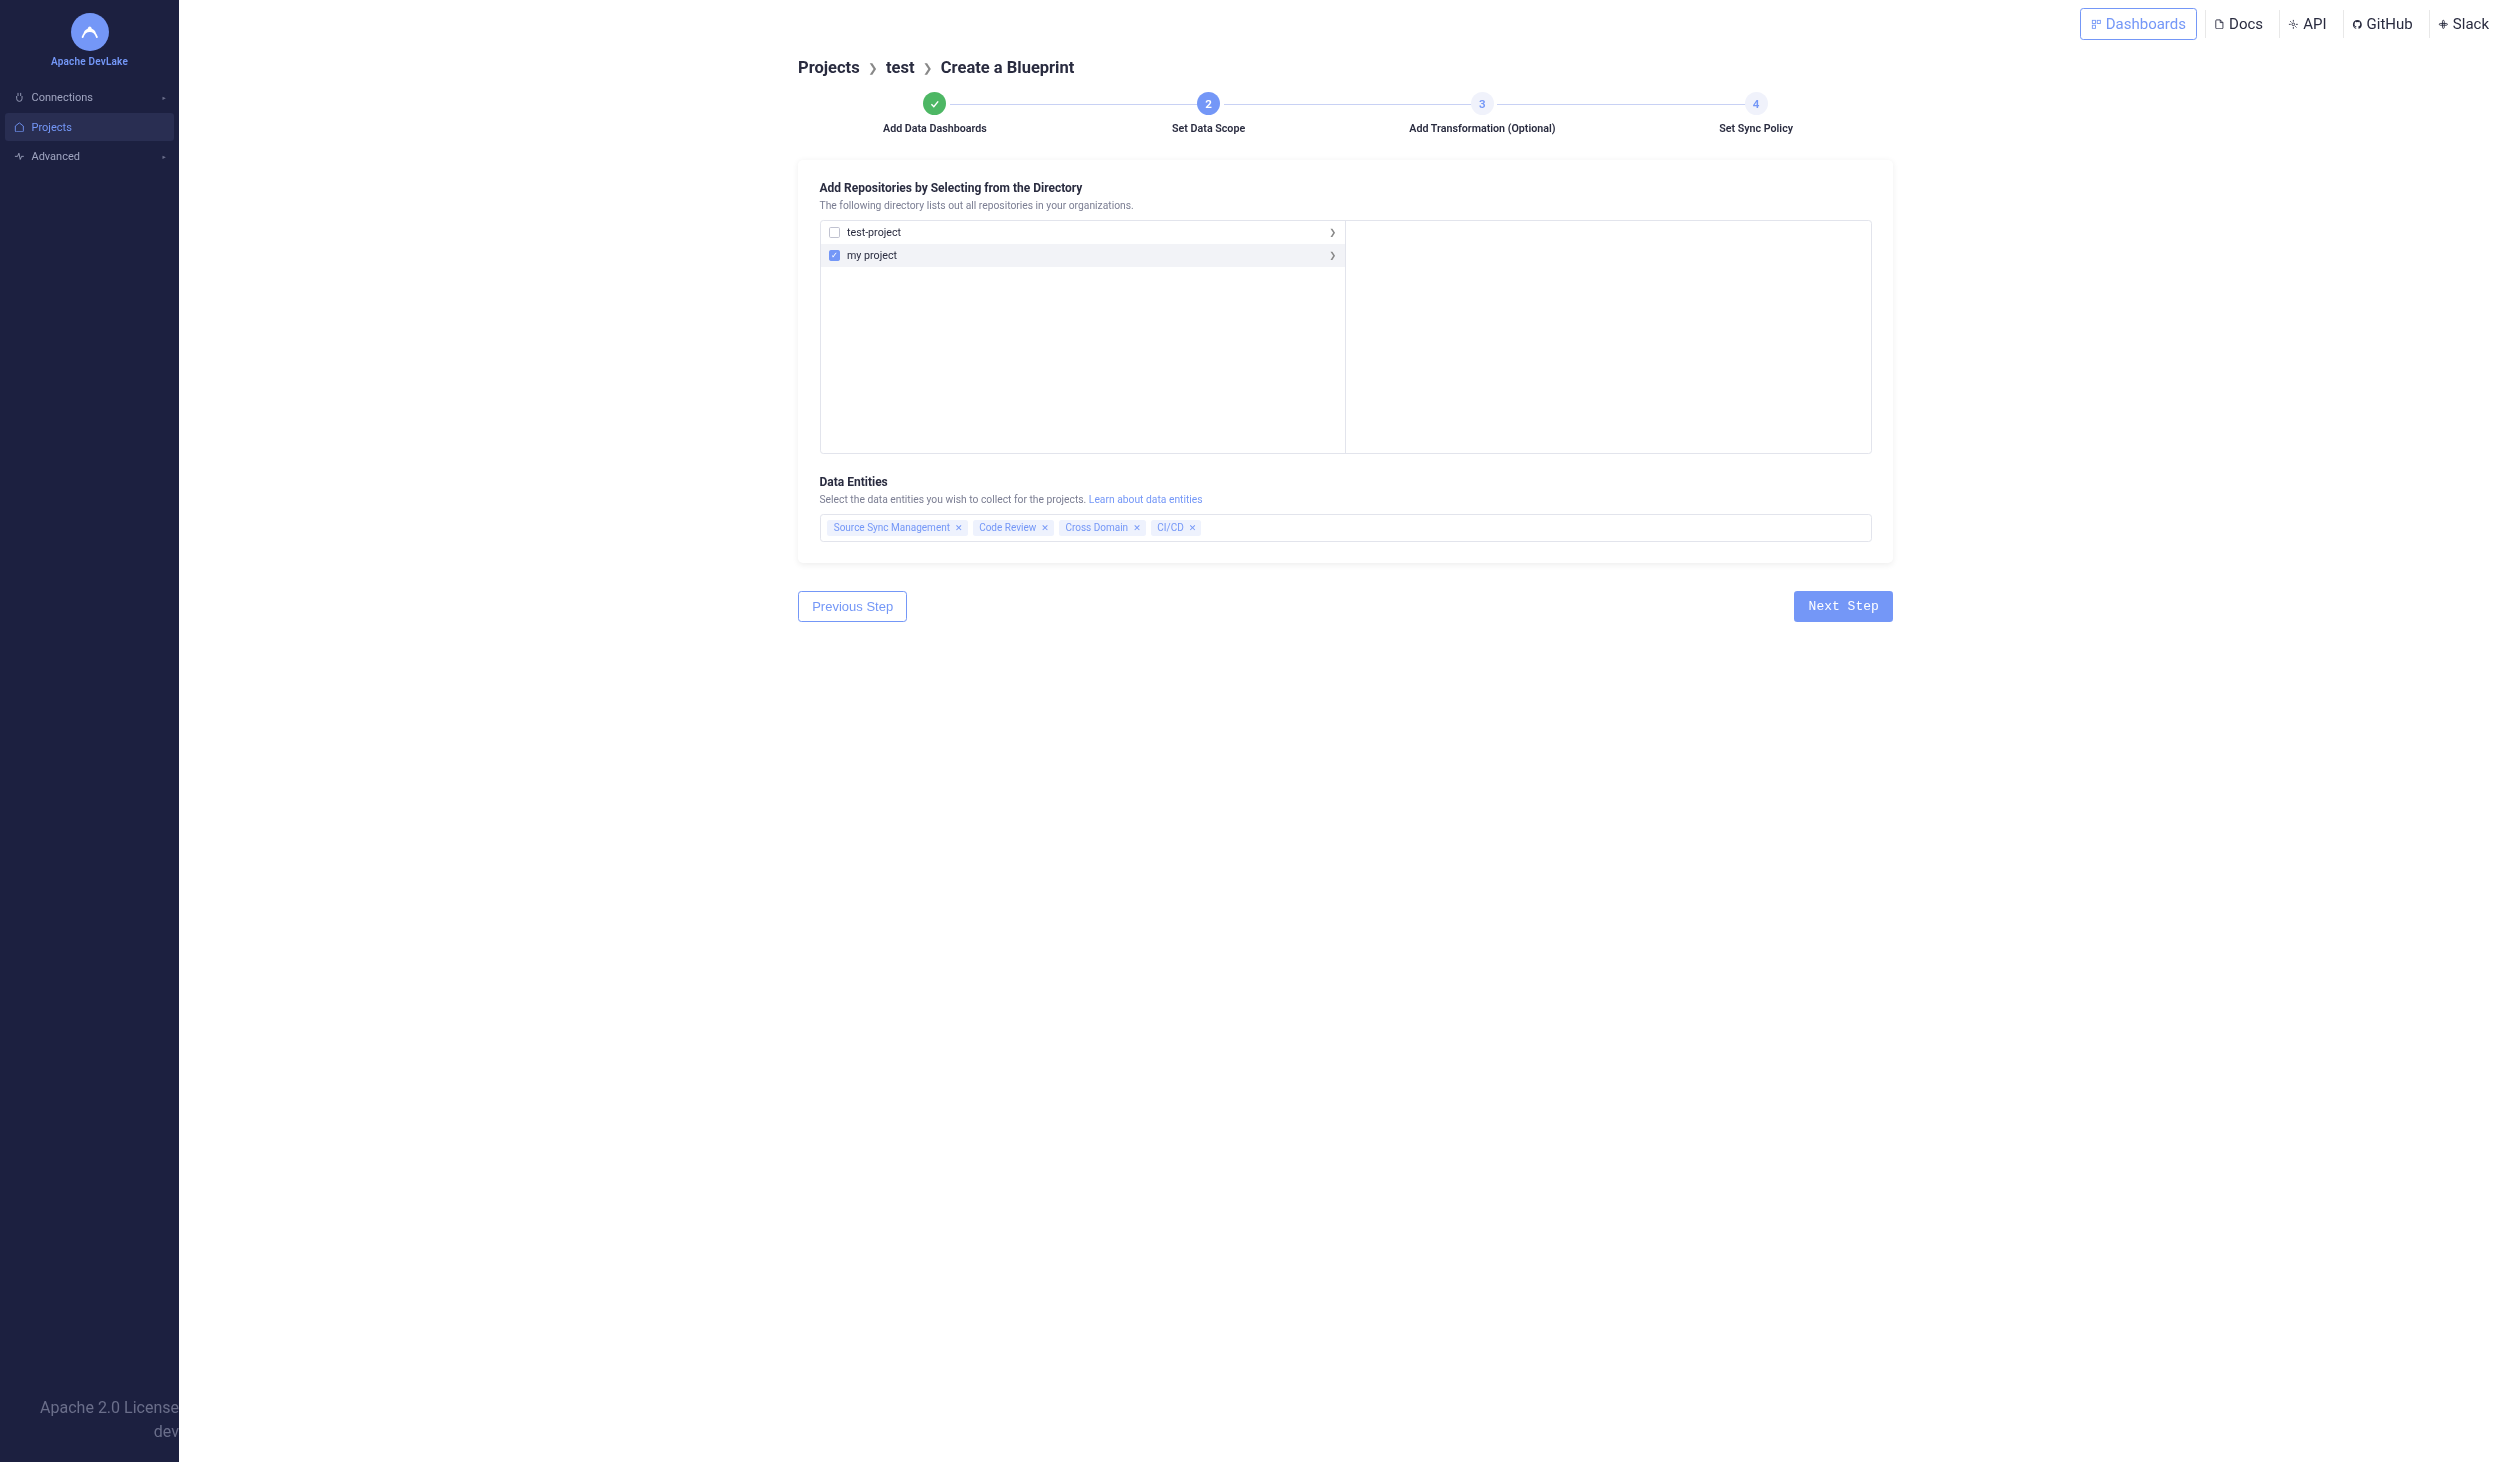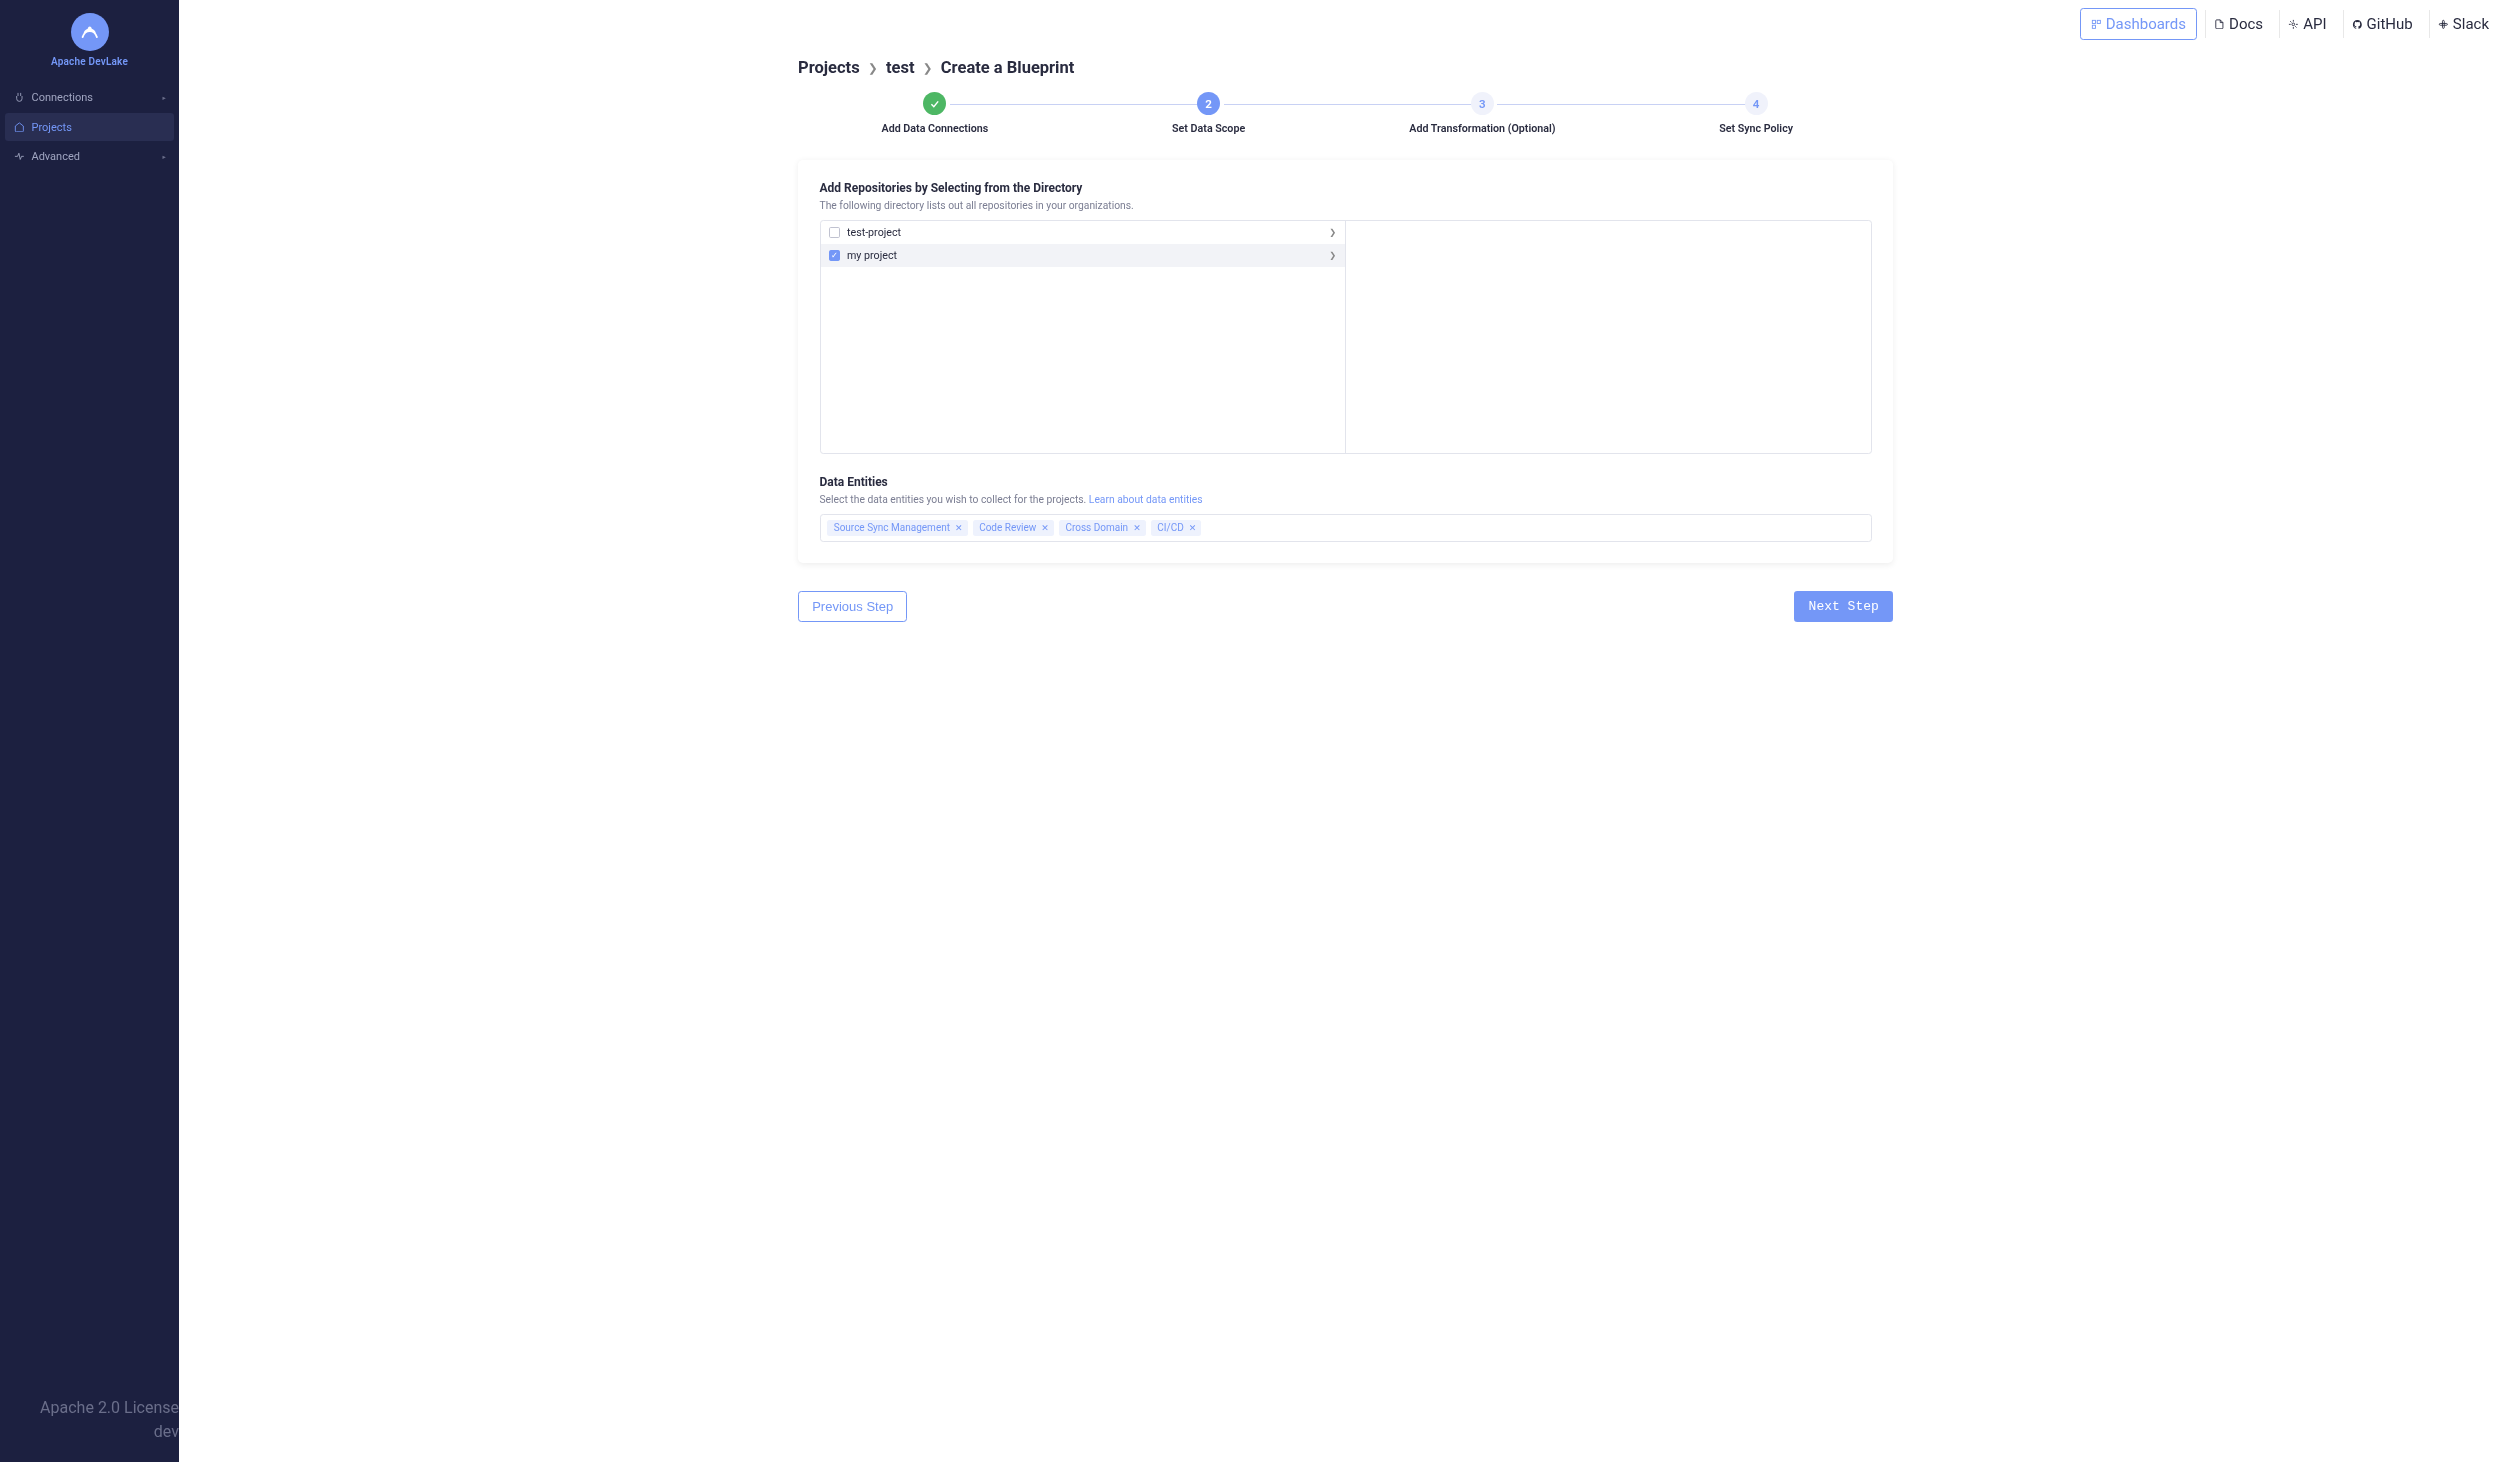--- a/index.html
+++ b/index.html
@@ -161,21 +161,21 @@
           <span>test</span>
           <span class="sep">❯</span>
           <span>Create a Blueprint</span>
         </div>
 
       <div class="stepper" id="stepper">
           <div class="step step-done"><div class="step-circle">
               <svg width="11.6" height="11.6" viewBox="0 0 24 24" fill="none" stroke="#fff" stroke-width="3">
                 <polyline points="5 13 10 18 19 7"></polyline>
               </svg>
-            </div><div class="step-label">Add Data Connections</div><div class="step-line right"></div></div>
+            </div><div class="step-label">Add Data Dashboards</div><div class="step-line right"></div></div>
           <div class="step step-active"><div class="step-circle">2</div><div class="step-label">Set Data Scope</div><div class="step-line right"></div></div>
           <div class="step step-pending"><div class="step-circle">3</div><div class="step-label">Add Transformation (Optional)</div><div class="step-line right"></div></div>
           <div class="step step-pending"><div class="step-circle">4</div><div class="step-label">Set Sync Policy</div></div>
         </div>
 
       <div class="card">
         <div class="section-title">Add Repositories by Selecting from the Directory</div>
         <div class="section-sub">The following directory lists out all repositories in your organizations.</div>
         <div class="dual-panel">
           <div class="panel-left" id="panel-left">

